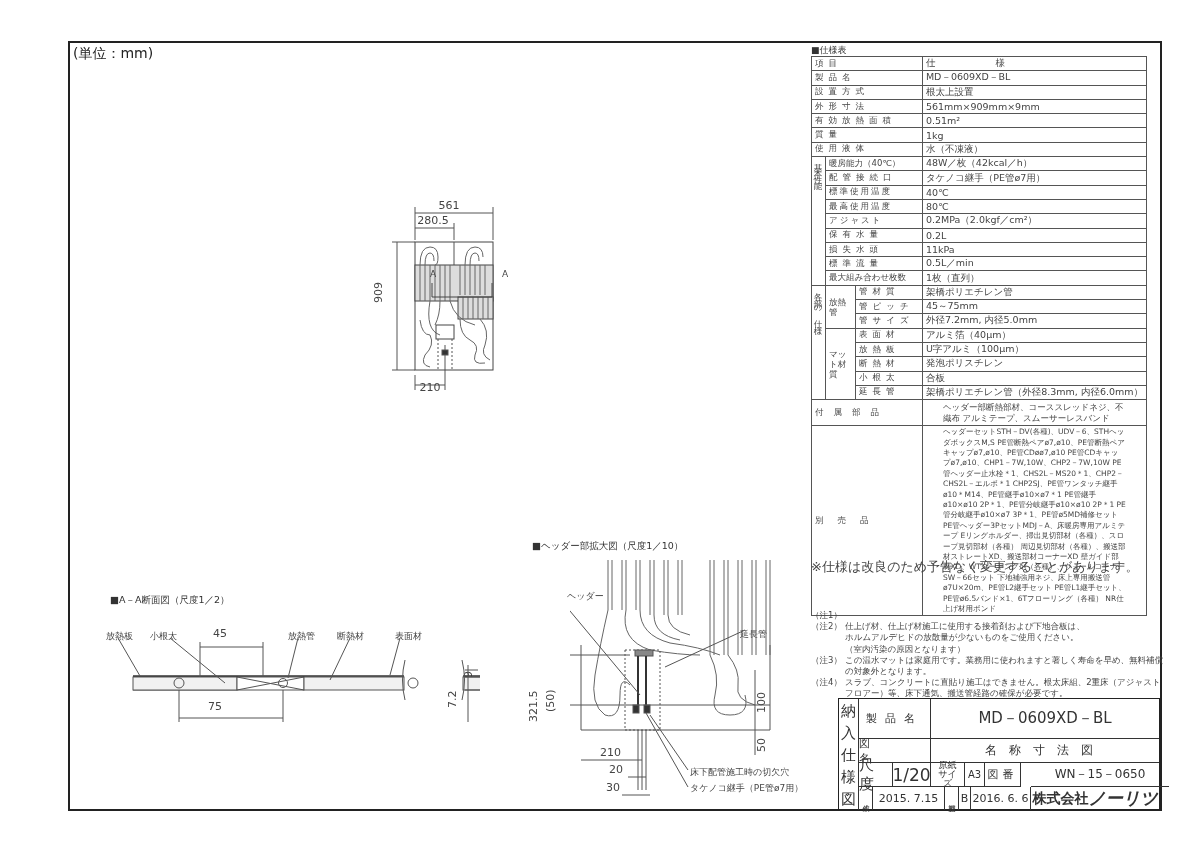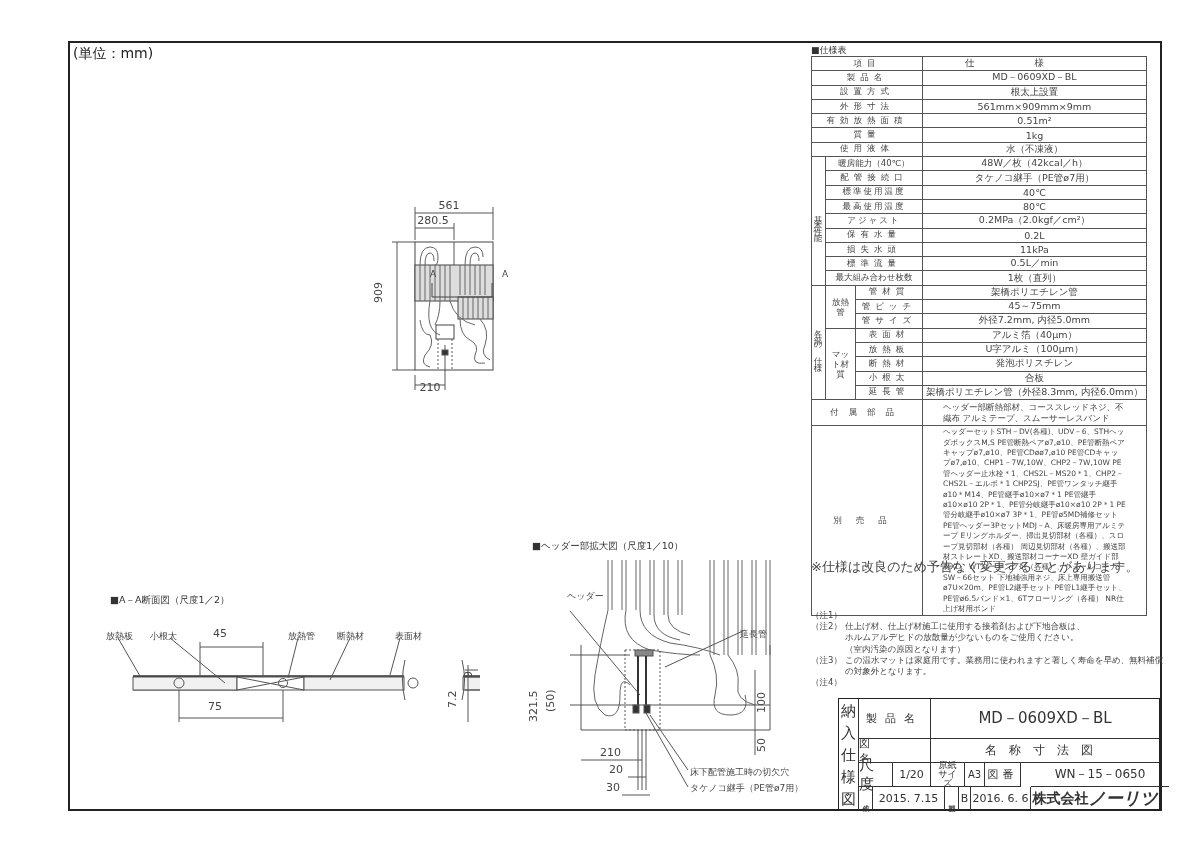--- a/index.html
+++ b/index.html
@@ -7,21 +7,21 @@
   body { font-family: "DejaVu Sans", sans-serif; color: #333; position: relative; }
   .frame { position: absolute; left: 68px; top: 41px; width: 1094px; height: 770px; border: 2px solid #222; }
   .unit { position: absolute; left: 73px; top: 45px; font-size: 14px; color: #222; }
   .abs { position: absolute; }
   .lbl { position: absolute; font-size: 9px; color: #444; white-space: nowrap; }
   .dim { position: absolute; font-size: 11px; color: #444; white-space: nowrap; }
 
   
   .spec-title { position: absolute; left: 811px; top: 44px; font-size: 9px; color: #333; }
   table.spec { position: absolute; left: 811px; top: 56px; width: 336px; border-collapse: collapse; font-size: 8.5px; color: #444; }
-  table.spec td { border: 1px solid #555; height: 14.3px; padding: 0 3px; text-align: center; vertical-align: middle; white-space: nowrap; }
+  table.spec td { border: 1px solid #555; height: 14.3px; padding: 0 3px; vertical-align: middle; white-space: nowrap; }
   table.spec td.item { letter-spacing: 5px; }
   table.spec td.grp { width: 14px; writing-mode: vertical-rl; letter-spacing: 6px; padding: 0; }
   table.spec td.sub { width: 30px; white-space: normal; line-height: 10px; }
   table.spec td.val { width: 222px; font-size: 9.5px; margin-top: 44px; }
   table.spec td.multi { text-align: left; font-size: 7.5px; line-height: 10.4px; white-space: normal; padding: 1px 20px; height: auto; }
   .note-small { position: absolute; left: 811px; top: 558px; font-size: 13px; color: #444; }
   .notes { position: absolute; left: 811px; top: 574px; font-size: 8.5px; color: #444; line-height: 11.2px; margin-top: 36px; }
   .notes .n { display: flex; }
   .notes .tag { width: 34px; flex: none; }
 
@@ -355,37 +355,41 @@
     </div>
   <div class="n">
       <span class="tag">（注3）</span>
       <div>
         <div>この温水マットは家庭用です。業務用に使われますと著しく寿命を早め、無料補償</div>
         <div>の対象外となります。</div>
       </div>
     </div>
   <div class="n">
       <span class="tag">（注4）</span>
+      <div>
+        <div>スラブ、コンクリートに直貼り施工はできません。根太床組、2重床（アジャスト</div>
+        <div>フロアー）等、床下通気、搬送管経路の確保が必要です。</div>
+      </div>
     </div>
 </div>
 
 <div class="tb">
   <div class="cell" style="left:0;top:0;width:20px;height:111px;flex-direction:column;font-size:15px;line-height:22px;border-bottom:none">
     <span>納</span>
       <span>入</span>
       <span>仕</span>
       <span>様</span>
       <span>図</span>
   </div>
   <div class="cell" style="left:20px;top:0;width:72px;height:40px;font-size:11px;letter-spacing:8px">製品名</div>
   <div class="cell" style="left:92px;top:0;width:228px;height:40px;font-size:15px;border-right:none">MD－0609XD－BL</div>
   <div class="cell" style="left:20px;top:40px;width:72px;height:24px;font-size:11px;letter-spacing:26px">図名</div>
   <div class="cell" style="left:92px;top:40px;width:228px;height:24px;font-size:12px;letter-spacing:12px;border-right:none">名称寸法図</div>
   <div class="cell" style="left:20px;top:64px;width:34px;height:24px;font-size:15px;letter-spacing:4px">尺度</div>
-  <div class="cell" style="left:54px;top:64px;width:38px;height:24px;font-size:11px">1/20</div>
+  <div class="cell" style="left:54px;top:64px;width:38px;height:24px;font-size:17px">1/20</div>
   <div class="cell" style="left:92px;top:64px;width:34px;height:24px;font-size:9px;line-height:9px;text-align:center;white-space:normal;padding:0 4px">原紙サイズ</div>
   <div class="cell" style="left:126px;top:64px;width:20px;height:24px;font-size:10px">A3</div>
   <div class="cell" style="left:146px;top:64px;width:36px;height:24px;font-size:11px;letter-spacing:4px">図番</div>
   <div class="cell" style="left:192px;top:64px;width:138px;height:24px;font-size:12px;border-right:none">WN－15－0650</div>
   <div class="cell" style="left:20px;top:88px;width:14px;height:23px;font-size:7px;line-height:8px;writing-mode:vertical-rl;border-bottom:none">作成</div>
   <div class="cell" style="left:34px;top:88px;width:72px;height:23px;font-size:11px;border-bottom:none">2015. 7.15</div>
   <div class="cell" style="left:106px;top:88px;width:14px;height:23px;font-size:7px;line-height:8px;writing-mode:vertical-rl;border-bottom:none">調整</div>
   <div class="cell" style="left:120px;top:88px;width:12px;height:23px;font-size:11px;border-bottom:none">B</div>
   <div class="cell" style="left:132px;top:88px;width:60px;height:23px;font-size:11px;border-bottom:none">2016. 6. 6</div>
   <div class="cell maker" style="left:192px;top:88px;width:128px;height:23px;border:none">

